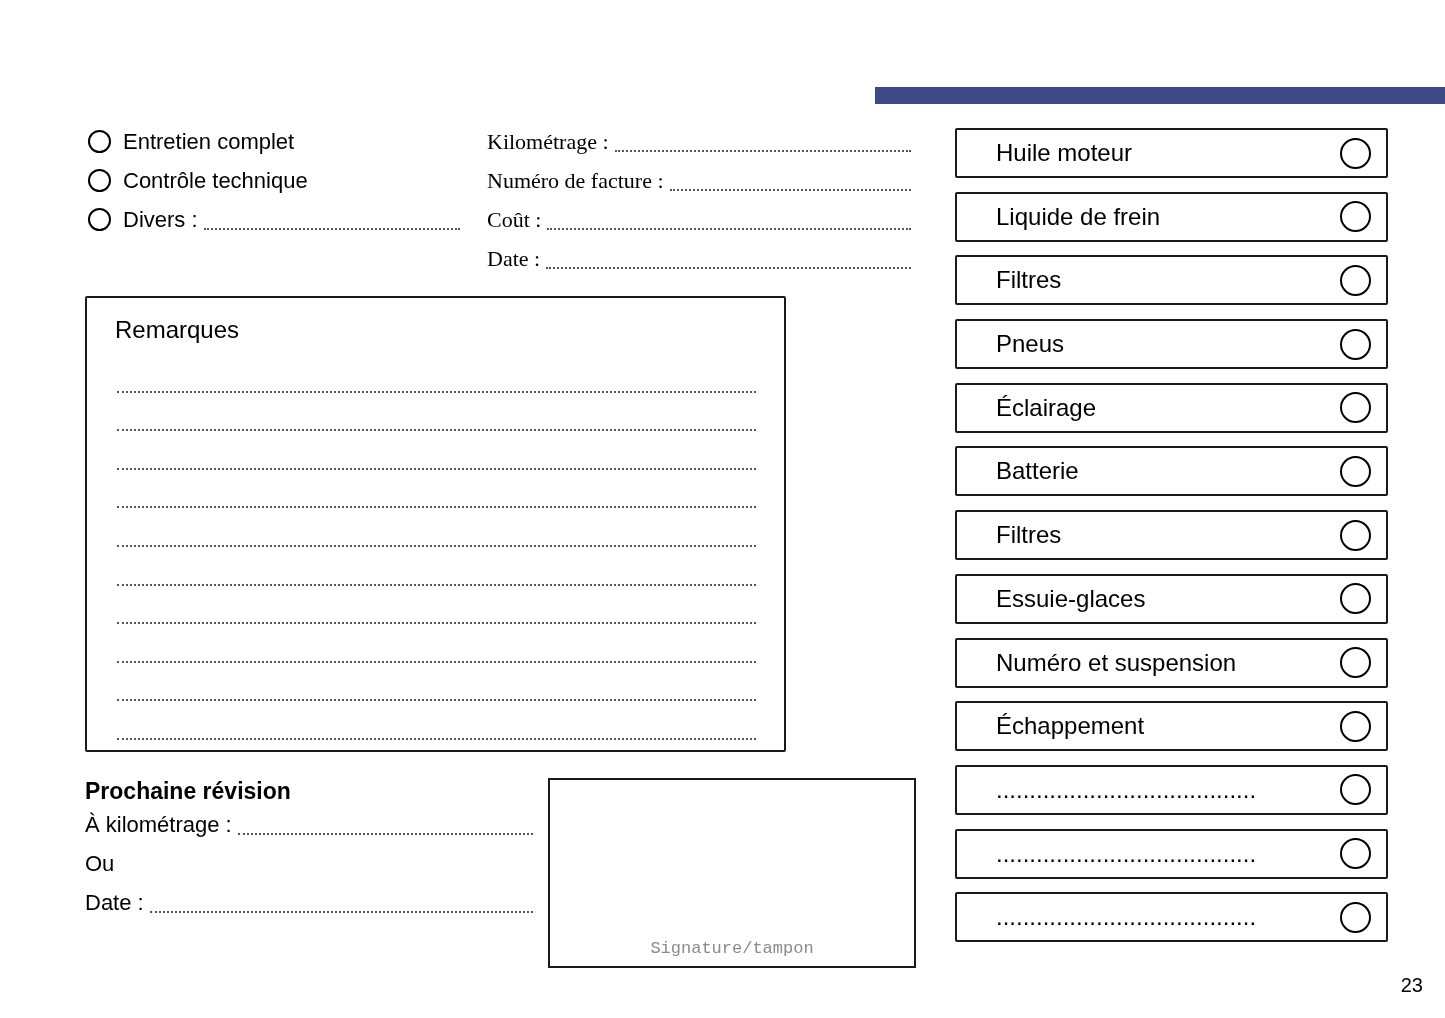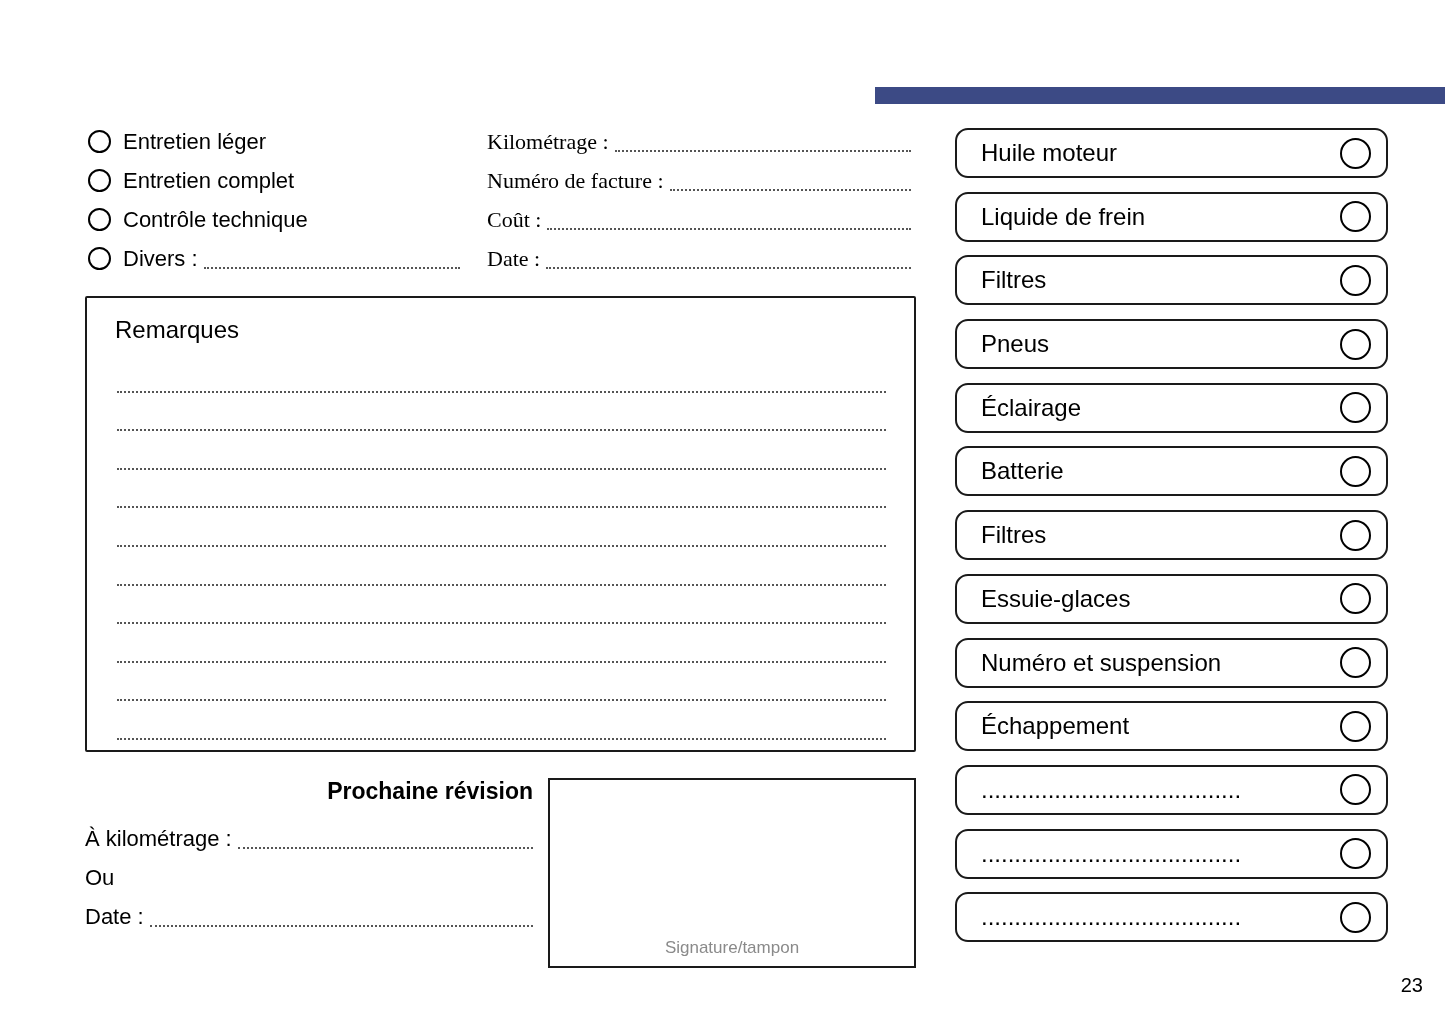--- a/index.html
+++ b/index.html
@@ -64,21 +64,21 @@
     height: 39px;
     font-size: 22px;
     font-family: Liberation Serif, serif;
   }
   .field-label { white-space: nowrap; }
 
   
   .remarks-box {
     position: absolute;
     left: 85px; top: 296px;
-    width: 831px; height: 456px;
+    width: 701px; height: 456px;
     border: 2px solid #1a1a1a;
     border-radius: 2px;
     background: #fff;
   }
   .remarks-title {
     font-size: 24px;
     padding: 18px 0 0 28px;
     height: 56px;
   }
   .remarks-lines {
@@ -91,61 +91,60 @@
 
   
   .next-service {
     position: absolute;
     left: 85px; top: 778px;
     width: 448px;
   }
   .next-service-title {
     font-size: 23px;
     font-weight: bold;
-    margin-bottom: 14px;
-    text-align: right;
   }
   .ns-row {
     display: flex;
     align-items: center;
     height: 39px;
     font-size: 22px;
   }
 
   
   .signature-box {
     position: absolute;
     left: 548px; top: 778px;
     width: 368px; height: 190px;
     border: 2px solid #1a1a1a;
     background: #fff;
+    font-family: Liberation Mono, monospace;
   }
   .signature-label {
     position: absolute;
     left: 0; right: 0; bottom: 8px;
     text-align: center;
     font-size: 17px;
     color: #8a8a8a;
   }
 
   
   .checklist {
     position: absolute;
     left: 955px; top: 128px;
     width: 433px;
   }
   .check-row {
     display: flex;
     align-items: center;
     height: 50px;
     border: 2px solid #1a1a1a;
-    border-radius: 13px;
+    border-radius: 2px;
     margin-bottom: 13.7px;
     background: #fff;
-    padding: 0 15px 0 24px;
+    padding: 0 15px 0 39px;
   }
   .check-label {
     flex: 1;
     font-size: 24px;
     white-space: nowrap;
     overflow: hidden;
   }
   .check-circle {
     width: 31px; height: 31px;
     border: 2px solid #000;
@@ -163,24 +162,20 @@
 </head>
 <body>
 
 <div class="page">
 
   <div class="accent-bar" style="background: rgb(60, 74, 133);"></div>
 
   <div class="service-group">
     <div class="radio-row">
       <span class="radio-circle"></span>
-      <span class="radio-label">Entretien léger</span>
-    </div>
-    <div class="radio-row">
-      <span class="radio-circle"></span>
       <span class="radio-label">Entretien complet</span>
     </div>
     <div class="radio-row">
       <span class="radio-circle"></span>
       <span class="radio-label">Contrôle technique</span>
     </div>
     <div class="radio-row">
       <span class="radio-circle"></span>
       <span class="radio-label">Divers :</span>
       <span class="dots"></span>

